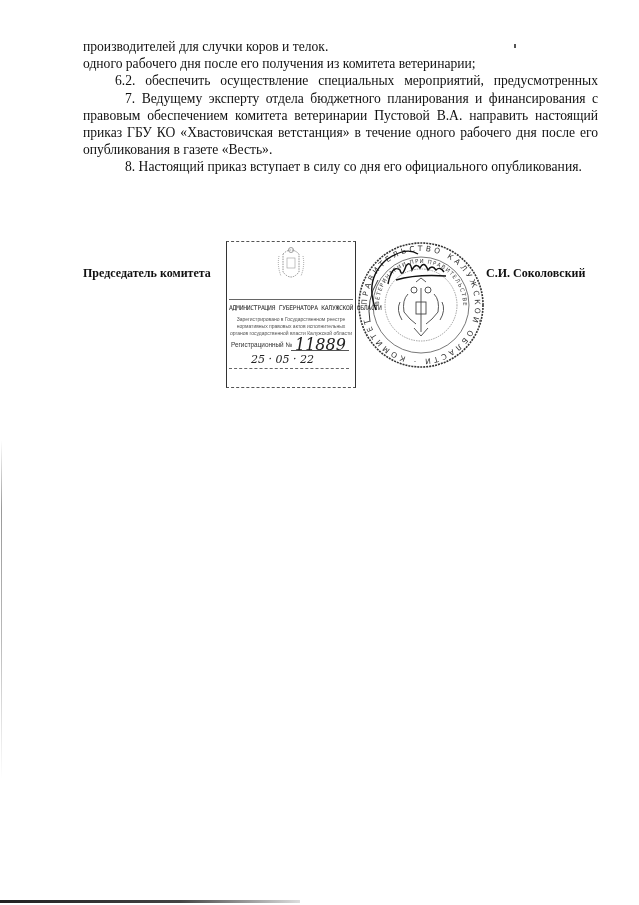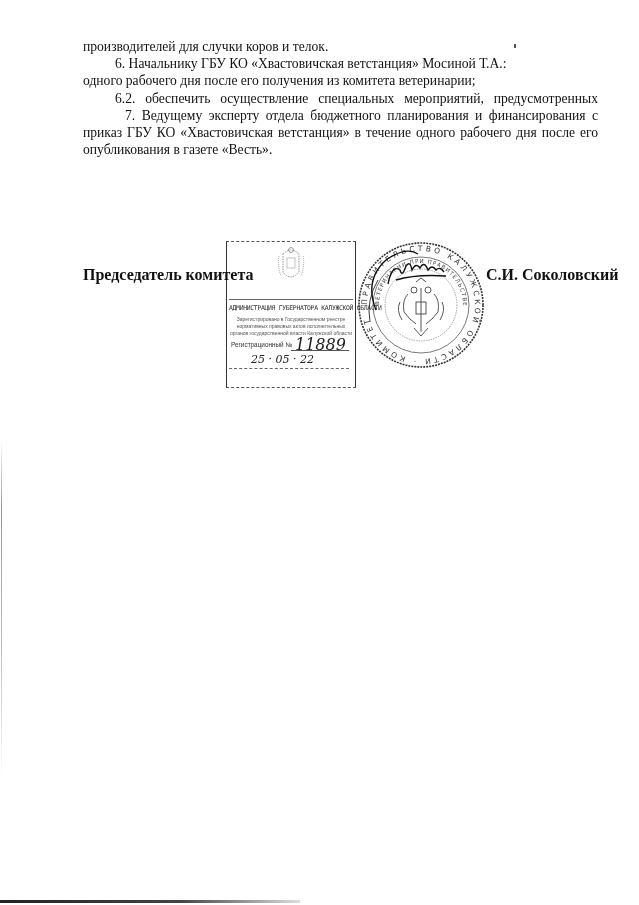--- a/index.html
+++ b/index.html
@@ -3,21 +3,21 @@
   <meta charset="utf-8">
   <style>
     html, body { margin: 0; padding: 0; background: #ffffff; }
     body { width: 639px; height: 905px; position: relative; overflow: hidden; font-family: "Liberation Serif", serif; color: #111; }
     .page { position: absolute; left: 0; top: 0; width: 639px; height: 905px; background: #fff; }
     .text-block { position: absolute; left: 83px; width: 515px; font-size: 13.6px; line-height: 17.2px; }
     .line { white-space: nowrap; height: 17.2px; }
     .just { text-align: justify; text-align-last: justify; white-space: normal; }
     .indent { padding-left: 32px; }
     .indent2 { padding-left: 42px; }
-    .bold { font-weight: bold; font-size: 16px; }
+    .bold { font-weight: bold; font-size: 12px; }
     .sig-left { position: absolute; left: 83px; top: 266px; }
     .sig-right { position: absolute; left: 486px; top: 266px; }
     .stamp-box { position: absolute; left: 226px; top: 241px; width: 128px; height: 145px; border: 1px dashed #555; border-left: 1.5px solid #333; border-right: 1.5px solid #333; background: transparent; }
     .stamp-emblem { position: absolute; left: 0px; top: 4px; width: 28px; height: 38px; margin-left: 50px; }
     .stamp-title { position: absolute; left: 2px; top: 57px; width: 124px; font-family: "DejaVu Sans Mono", monospace; font-size: 6.4px; letter-spacing: -0.3px; white-space: nowrap; color: #333; text-align: center; border-top: 1px solid #666; padding-top: 4px; }
     .stamp-sub { position: absolute; left: 2px; top: 74px; width: 124px; font-family: "Liberation Sans", sans-serif; font-size: 5px; line-height: 7px; color: #555; text-align: center; }
     .stamp-reg { position: absolute; left: 4px; top: 99px; font-family: "Liberation Sans", sans-serif; font-size: 6.4px; color: #333; white-space: nowrap; }
     .stamp-reg-num { position: absolute; left: 68px; top: 93px; font-family: "DejaVu Serif", serif; font-style: italic; font-size: 16px; color: #222; text-align: center; }
     .stamp-line1 { position: absolute; left: 64px; top: 108px; width: 58px; border-top: 1px solid #555; }
     .stamp-date { position: absolute; left: 24px; top: 111px; font-family: "DejaVu Serif", serif; font-style: italic; font-size: 11px; color: #222; white-space: nowrap; }
@@ -30,30 +30,31 @@
 </head>
 <body>
 
 <div class="page">
 
   <span class="speck" style="left:514px; top:44px;"></span>
 
   <div class="text-block" style="top:38px;">
     <div class="line">производителей для случки коров и телок.</div>
 
-    <div class="line indent">6. Начальнику ГБУ КО «Хвастовичская ветстанция» Мосиной Т.А.:</div>
 
     <div class="line">одного рабочего дня после его получения из комитета ветеринарии;</div>
 
     <div class="line indent just">6.2. обеспечить осуществление специальных мероприятий, предусмотренных</div>
 
     <div class="line indent2 just">7. Ведущему эксперту отдела бюджетного планирования и финансирования с</div>
+    <div class="line just">правовым обеспечением комитета ветеринарии Пустовой В.А. направить настоящий</div>
     <div class="line just">приказ ГБУ КО «Хвастовичская ветстанция» в течение одного рабочего дня после его</div>
     <div class="line">опубликования в газете «Весть».</div>
 
+    <div class="line indent2">8. Настоящий приказ вступает в силу со дня его официального опубликования.</div>
   </div>
 
   <div class="stamp-box">
     <svg class="stamp-emblem" viewBox="0 0 28 38">
       <path d="M6 8 Q14 0 22 8 L22 26 Q14 36 6 26 Z" fill="none" stroke="#777" stroke-width="0.8" stroke-dasharray="1.5 1"></path>
       <path d="M2 10 Q0 20 4 30 M26 10 Q28 20 24 30" fill="none" stroke="#888" stroke-width="0.8" stroke-dasharray="1 1"></path>
       <circle cx="14" cy="4" r="2.5" fill="none" stroke="#777" stroke-width="0.7"></circle>
       <rect x="10" y="12" width="8" height="10" fill="none" stroke="#999" stroke-width="0.6"></rect>
     </svg>
     <div class="stamp-title">АДМИНИСТРАЦИЯ ГУБЕРНАТОРА КАЛУЖСКОЙ ОБЛАСТИ</div>

